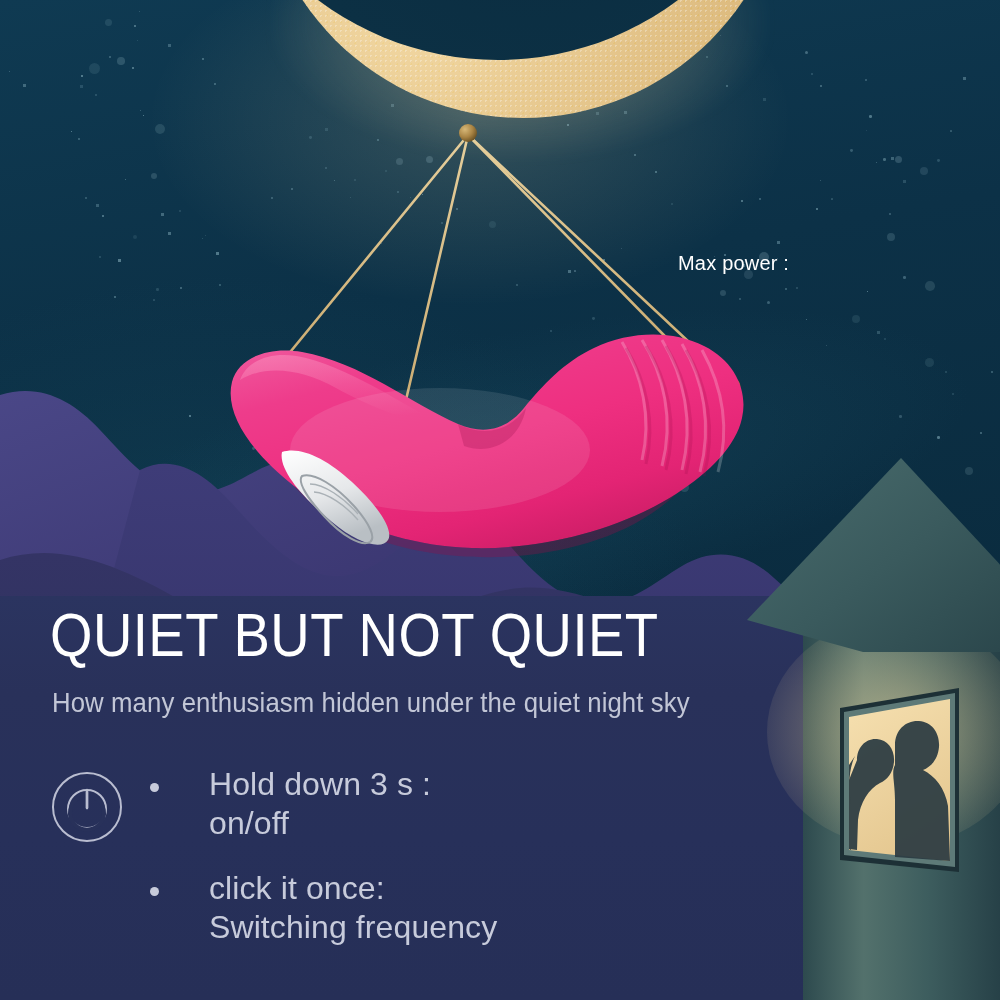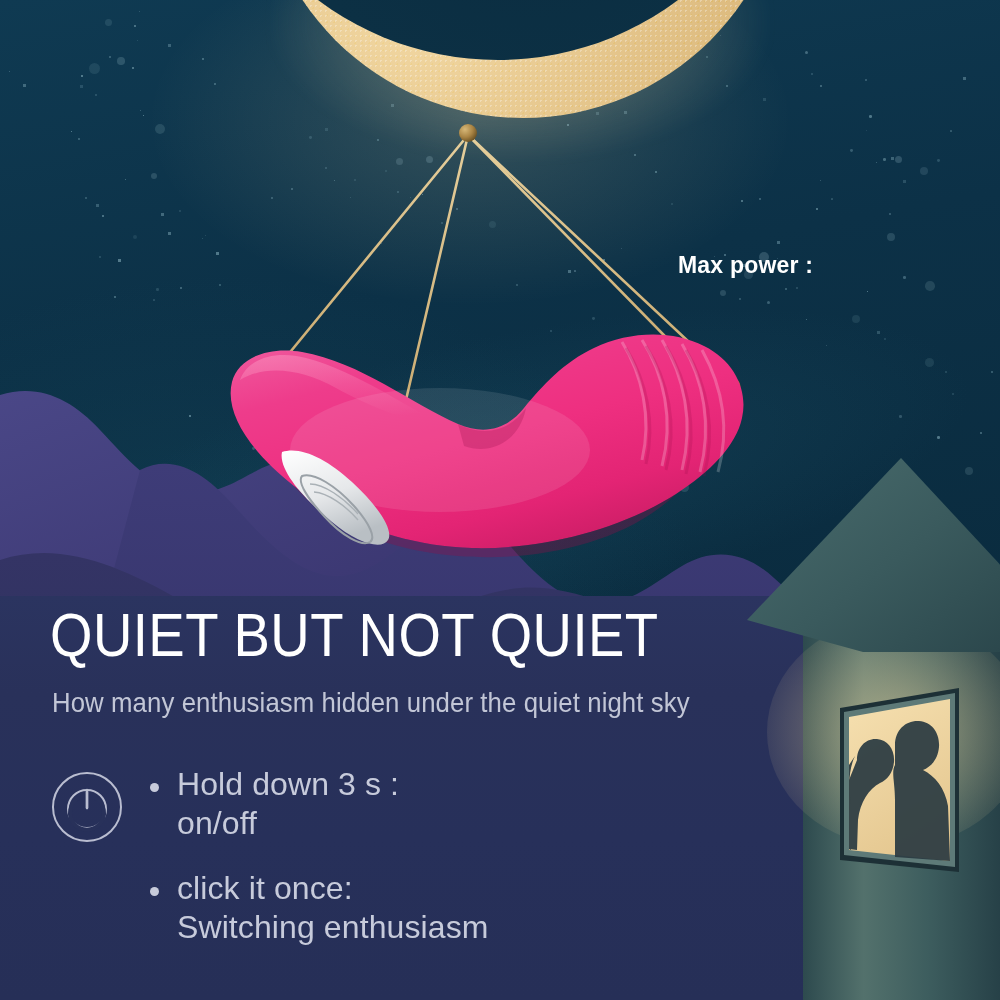--- a/index.html
+++ b/index.html
@@ -77,21 +77,21 @@
 
   
   .product{ position:absolute; left:190px; top:300px; width:580px; height:260px; }
 
   
   .callout{
     position:absolute; left:678px; top:252px; width:300px;
     color:#ffffff;
   }
   .callout .cl-title{
-    font-size:23px; letter-spacing:.2px; font-weight:700;
+    font-size:20px; letter-spacing:.2px; font-weight:400;
     font-family:"Liberation Sans", sans-serif;
     white-space:nowrap;
   }
   .callout .cl-row{
     display:flex; align-items:center; gap:9px; margin-top:8px;
   }
   .callout .cl-value{ font-size:23px; font-weight:400; white-space:nowrap; }
 
   .headline{
     position:absolute; left:50px; top:604px;
@@ -116,21 +116,21 @@
     position:absolute; left:150px; top:765px; width:520px;
     color:#c7cbdb;
   }
   .bullet{ display:flex; align-items:flex-start; gap:18px; margin-bottom:26px; }
   .bullet .dot{
     width:9px; height:9px; border-radius:50%; background:#c7cbdb;
     margin-top:18px; flex:none;
   }
   .bullet .btext{
     font-size:32px; line-height:1.22; font-weight:400;
-    white-space:pre-line; letter-spacing:.1px;
+    white-space:pre-line; letter-spacing:.1px;margin-left:32px;
   }
 
   
   .house{ position:absolute; left:745px; top:420px; width:260px; height:580px; }
 </style>
 </head>
 <body>
 
 <div id="poster">
 
@@ -504,17 +504,17 @@
 
   <div class="bullets">
     <div class="bullet">
       <span class="dot"></span>
       <span class="btext">Hold down 3 s :
 on/off</span>
     </div>
     <div class="bullet">
       <span class="dot"></span>
       <span class="btext">click it once:
-Switching enthusiasm</span>
+Switching frequency</span>
     </div>
   </div>
 
 </div>
 
 </body></html>

